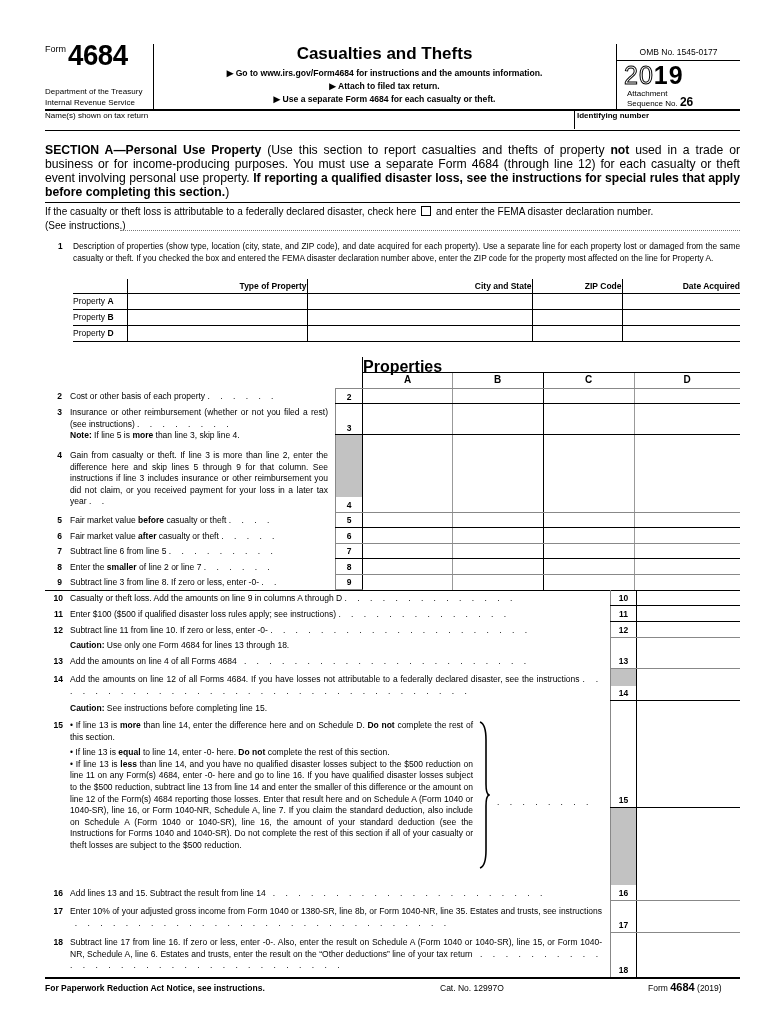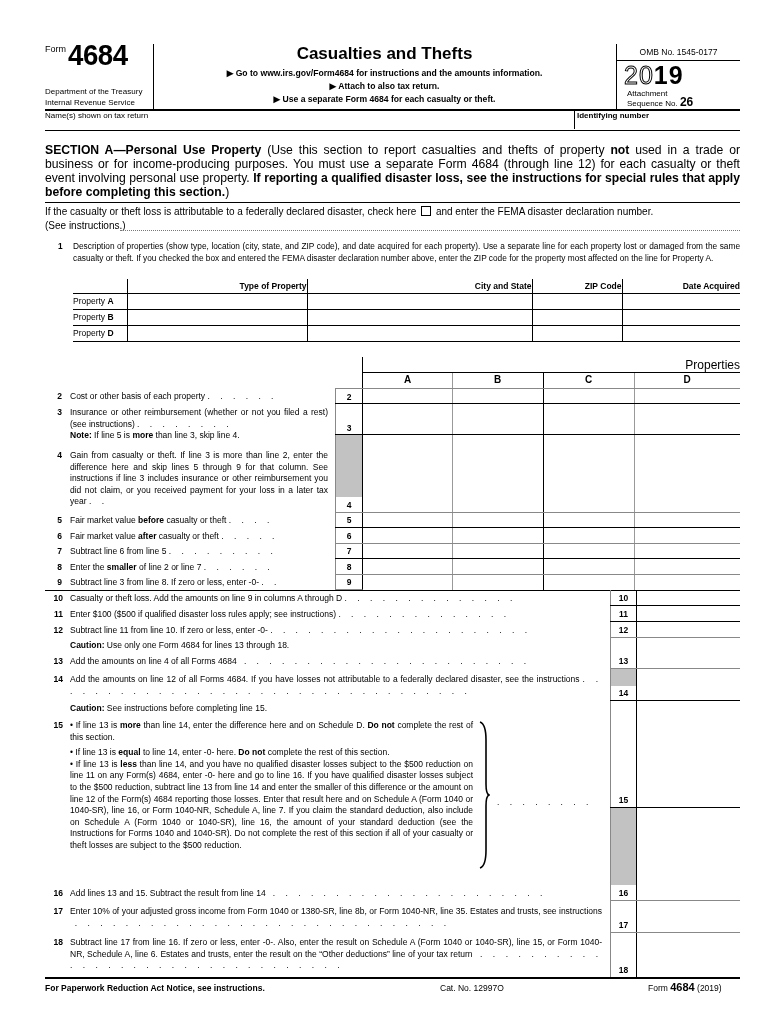--- a/index.html
+++ b/index.html
@@ -51,21 +51,21 @@
 <div class="abs hdr-form">Form</div>
 <div class="abs hdr-num">4684</div>
 <div class="abs dept">
   <div>Department of the Treasury</div>
   <div>Internal Revenue Service</div>
 </div>
 <div class="abs vline1"></div>
 <div class="abs title">Casualties and Thefts</div>
 <div class="abs instr">
   <div>▶ Go to www.irs.gov/Form4684 for instructions and the amounts information.</div>
-  <div>▶ Attach to also tax return.</div>
+  <div>▶ Attach to filed tax return.</div>
   <div>▶ Use a separate Form 4684 for each casualty or theft.</div>
 </div>
 <div class="abs vline2"></div>
 <div class="abs omb">OMB No. 1545-0177</div>
 <div class="abs year"><span class="outline">20</span><span>19</span></div>
 <div class="abs attach">
   <div>Attachment</div>
   <div><span>Sequence No.</span> <b>26</b></div>
 </div>
 <div class="abs hr thick" style="top:109px"></div>
@@ -119,21 +119,21 @@
         <td><span>Property </span><b>D</b></td>
         <td></td>
         <td></td>
         <td></td>
         <td></td>
       </tr>
 </tbody>
   </table>
 
 <div class="abs" style="left:362px;top:357px;width:1px;height:32px;background:#000"></div>
-<div class="abs" style="left:363px;top:358px;width:377px;text-align:right;font-size:12px;font-weight:normal">Properties</div>
+<div class="abs" style="left:363px;top:358px;width:377px;text-align:left;font-size:16px;font-weight:bold">Properties</div>
 <div class="hl" style="left:363px;top:372px;width:377px"></div>
 <div class="abs" style="left:363px;top:374px;width:89px;text-align:center;font-size:10px;font-weight:bold">A</div>
 <div class="abs" style="left:452px;top:374px;width:91px;text-align:center;font-size:10px;font-weight:bold">B</div>
 <div class="abs" style="left:543px;top:374px;width:91px;text-align:center;font-size:10px;font-weight:bold">C</div>
 <div class="abs" style="left:634px;top:374px;width:106px;text-align:center;font-size:10px;font-weight:bold">D</div>
 
 <div class="abs" style="left:335px;top:388px;width:28px;height:202px;border:1px solid #888;border-right:1px solid #000"></div>
 <div class="abs shade" style="left:336px;top:435px;width:26px;height:62px"></div>
 <div class="grid" style="left:452px;top:373px;height:217px;border-color:#999"></div>
 <div class="grid" style="left:543px;top:373px;height:217px"></div>

